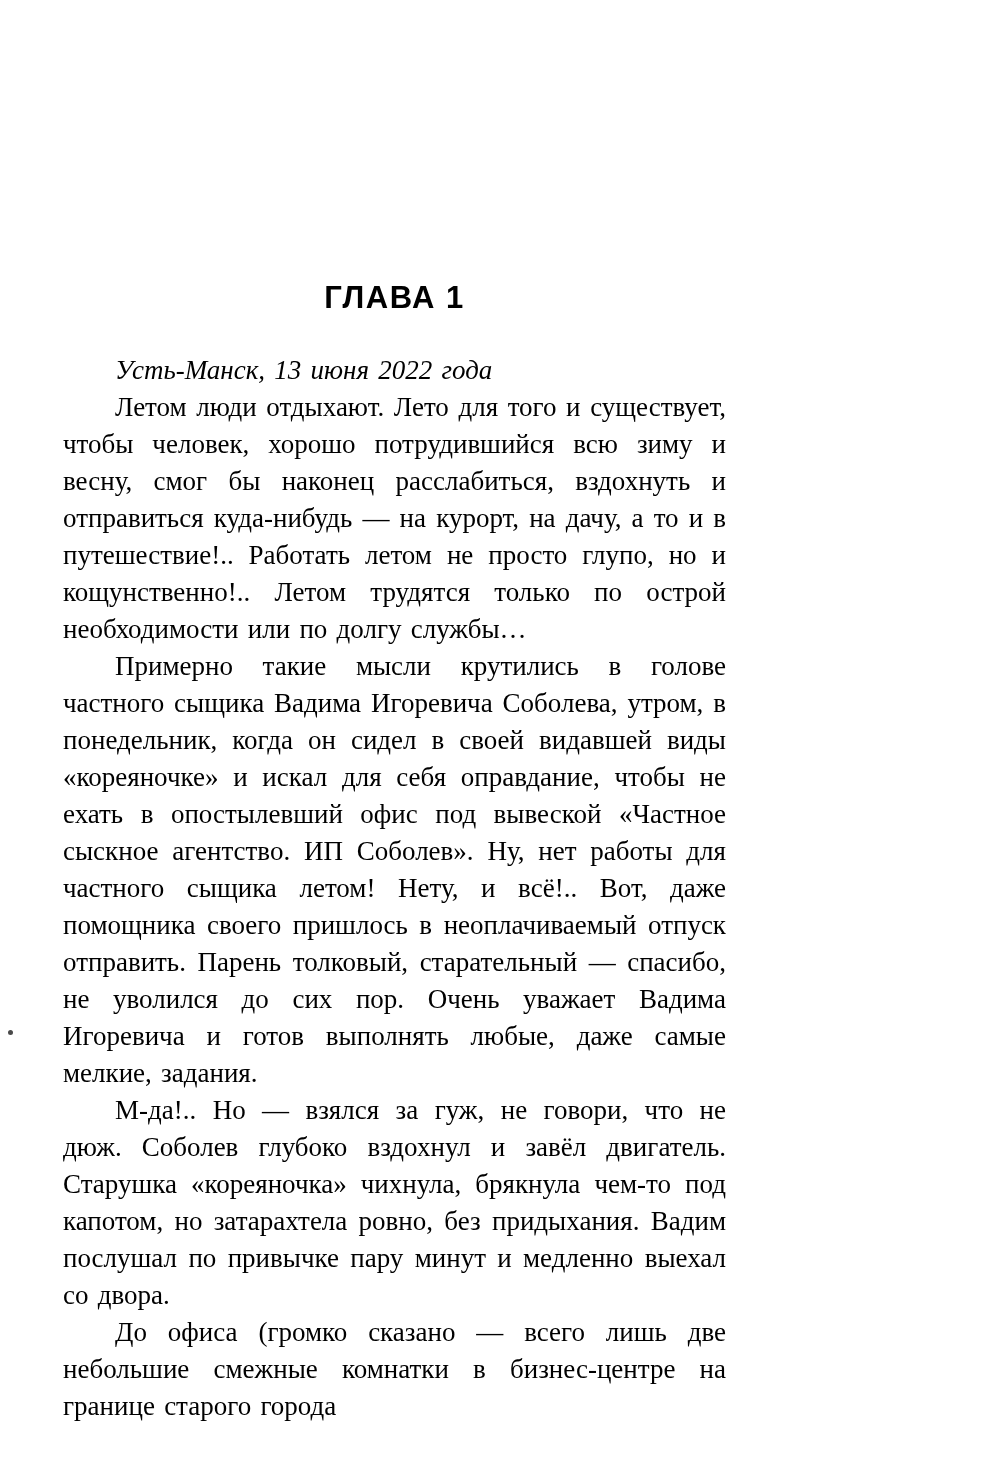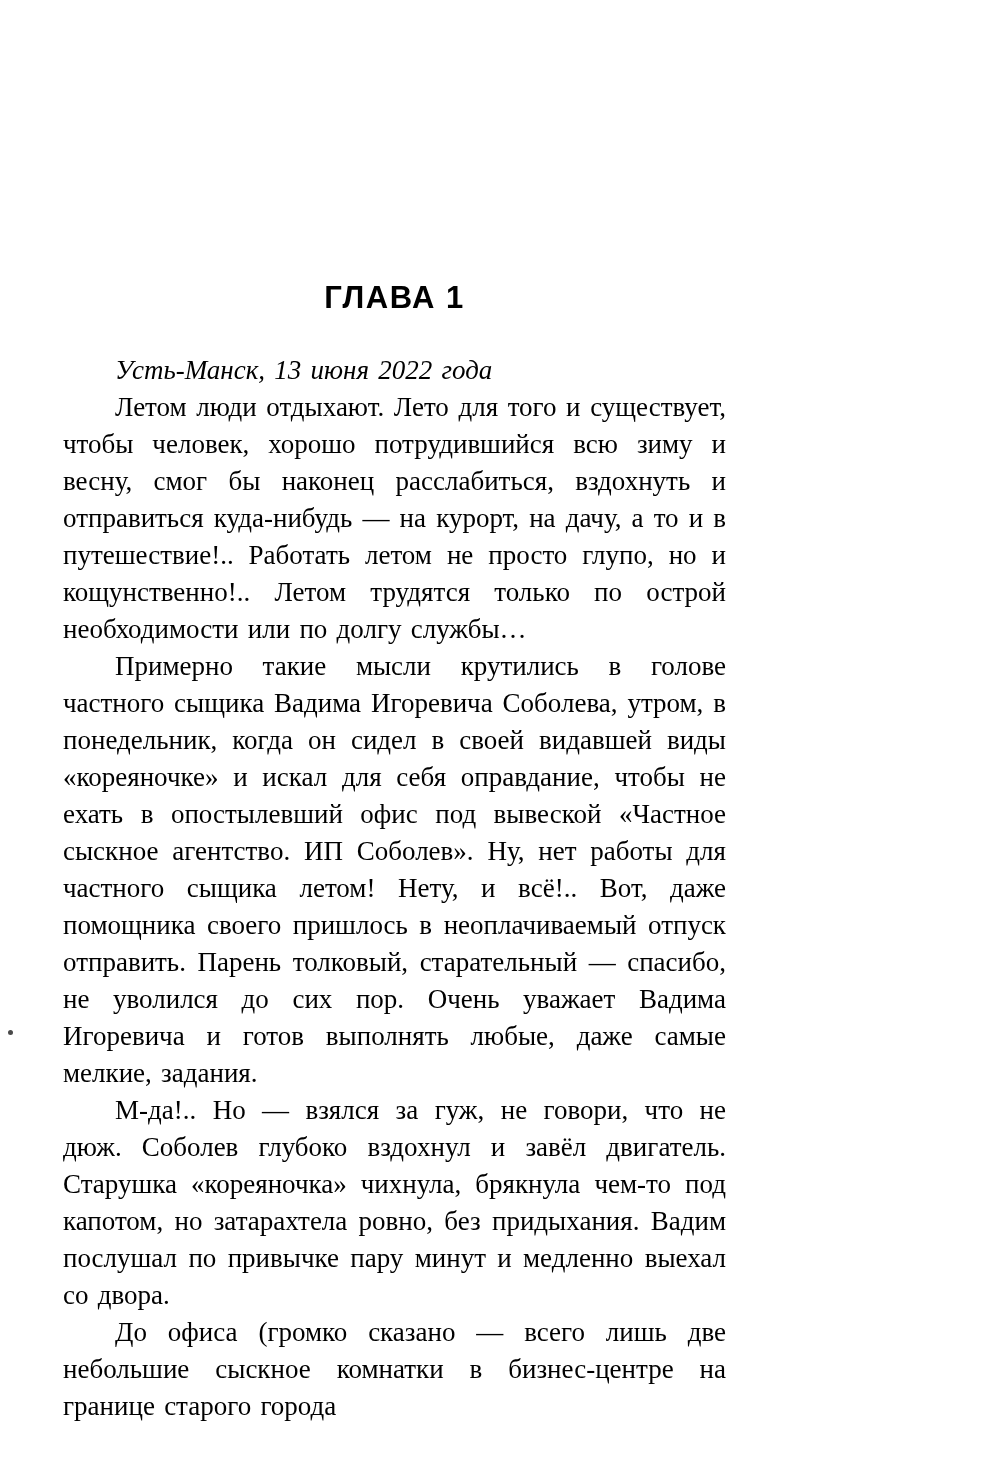--- a/index.html
+++ b/index.html
@@ -62,17 +62,17 @@
 <body>
 
 <div class="page">
   <h1 class="chapter-title">ГЛАВА 1</h1>
 
   <div class="text-block">
     <p class="dateline">Усть-Манск, 13 июня 2022 года</p>
     <p>Летом люди отдыхают. Лето для того и существует, чтобы человек, хорошо потрудившийся всю зиму и весну, смог бы наконец расслабиться, вздохнуть и отправиться куда-нибудь — на курорт, на дачу, а то и в путешествие!.. Работать летом не просто глупо, но и кощунственно!.. Летом трудятся только по острой необходимости или по долгу службы…</p>
     <p>Примерно такие мысли крутились в голове частного сыщика Вадима Игоревича Соболева, утром, в понедельник, когда он сидел в своей видавшей виды «кореяночке» и искал для себя оправдание, чтобы не ехать в опостылевший офис под вывеской «Частное сыскное агентство. ИП Соболев». Ну, нет работы для частного сыщика летом! Нету, и всё!.. Вот, даже помощника своего пришлось в неоплачиваемый отпуск отправить. Парень толковый, старательный — спасибо, не уволился до сих пор. Очень уважает Вадима Игоревича и готов выполнять любые, даже самые мелкие, задания.</p>
     <p>М-да!.. Но — взялся за гуж, не говори, что не дюж. Соболев глубоко вздохнул и завёл двигатель. Старушка «кореяночка» чихнула, брякнула чем-то под капотом, но затарахтела ровно, без придыхания. Вадим послушал по привычке пару минут и медленно выехал со двора.</p>
-    <p>До офиса (громко сказано — всего лишь две небольшие сыскное комнатки в бизнес-центре на границе старого города</p>
+    <p>До офиса (громко сказано — всего лишь две небольшие смежные комнатки в бизнес-центре на границе старого города</p>
   </div>
 
   <div class="artifact-dot"></div>
 </div>
 
 </body></html>

